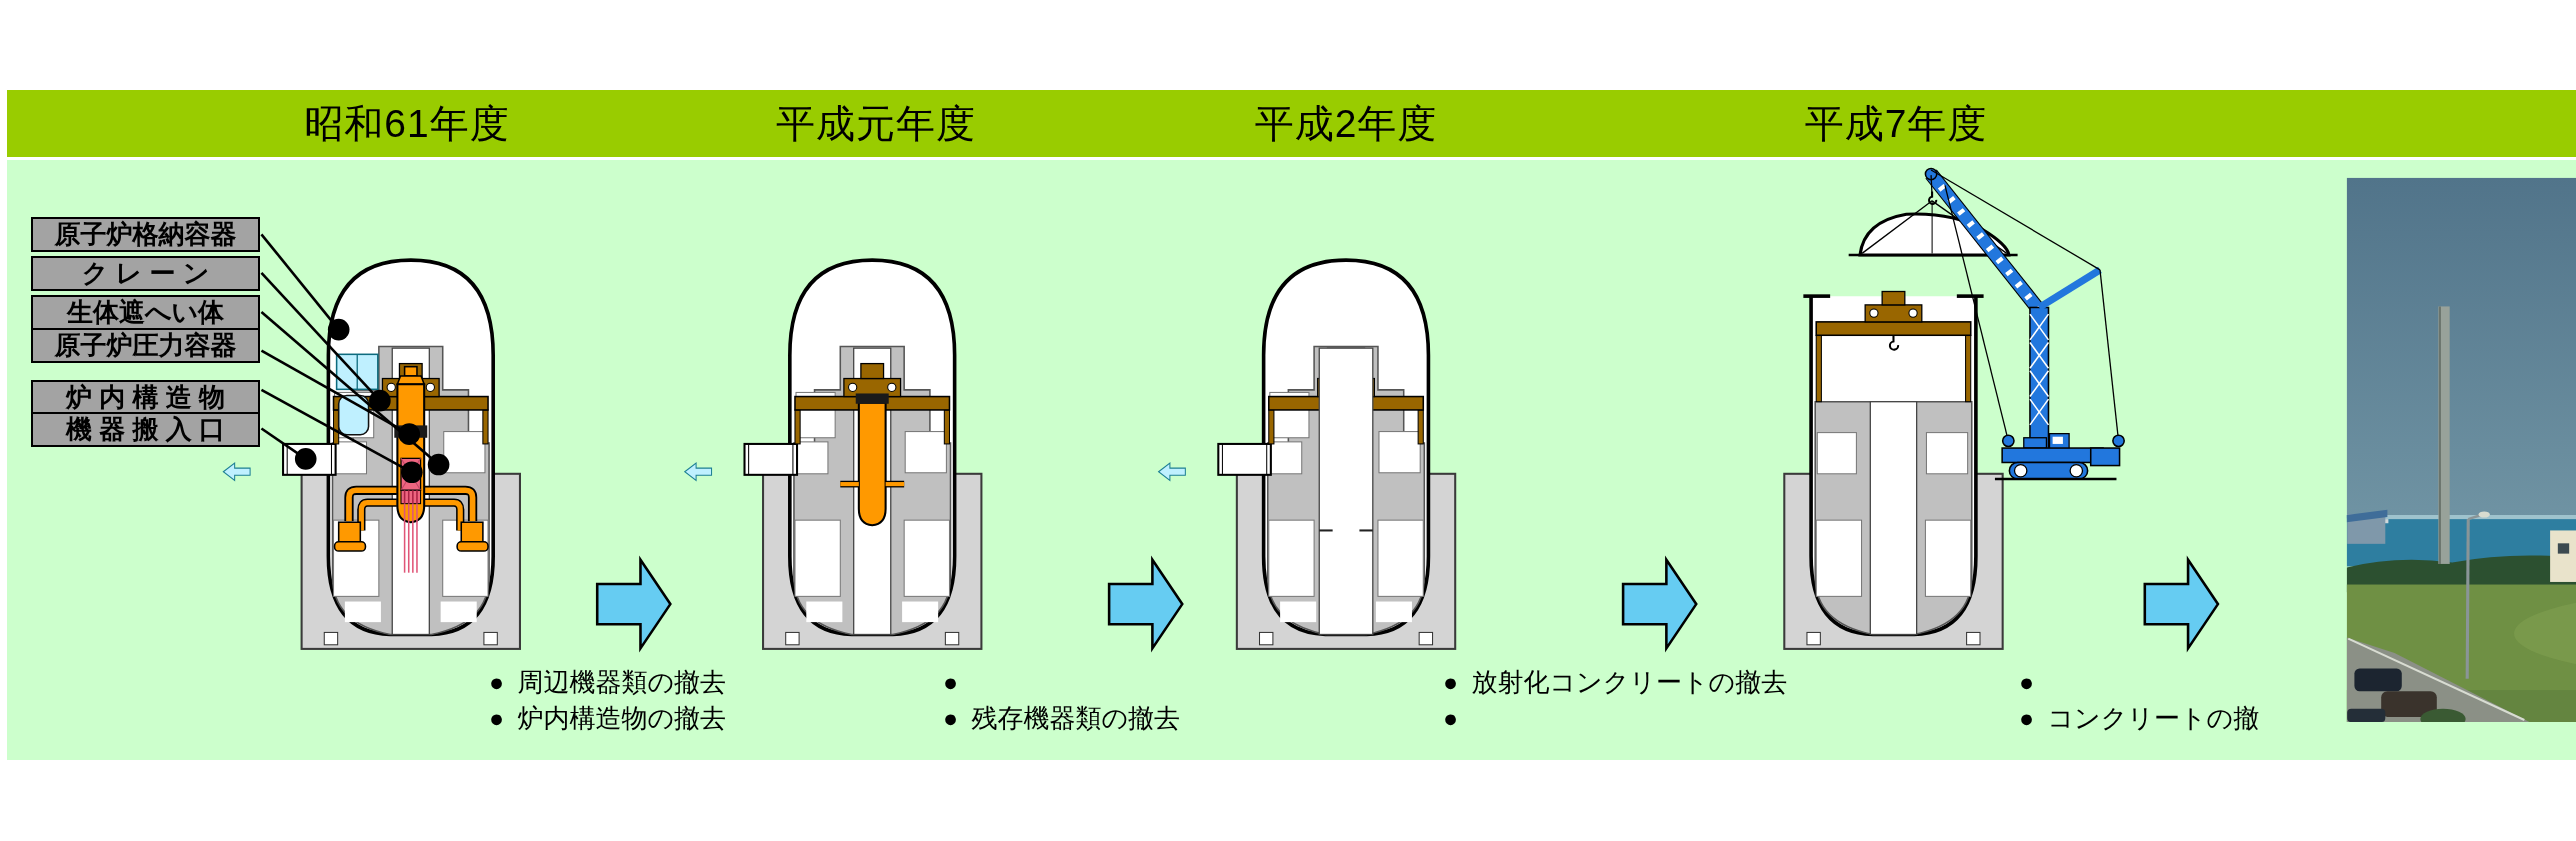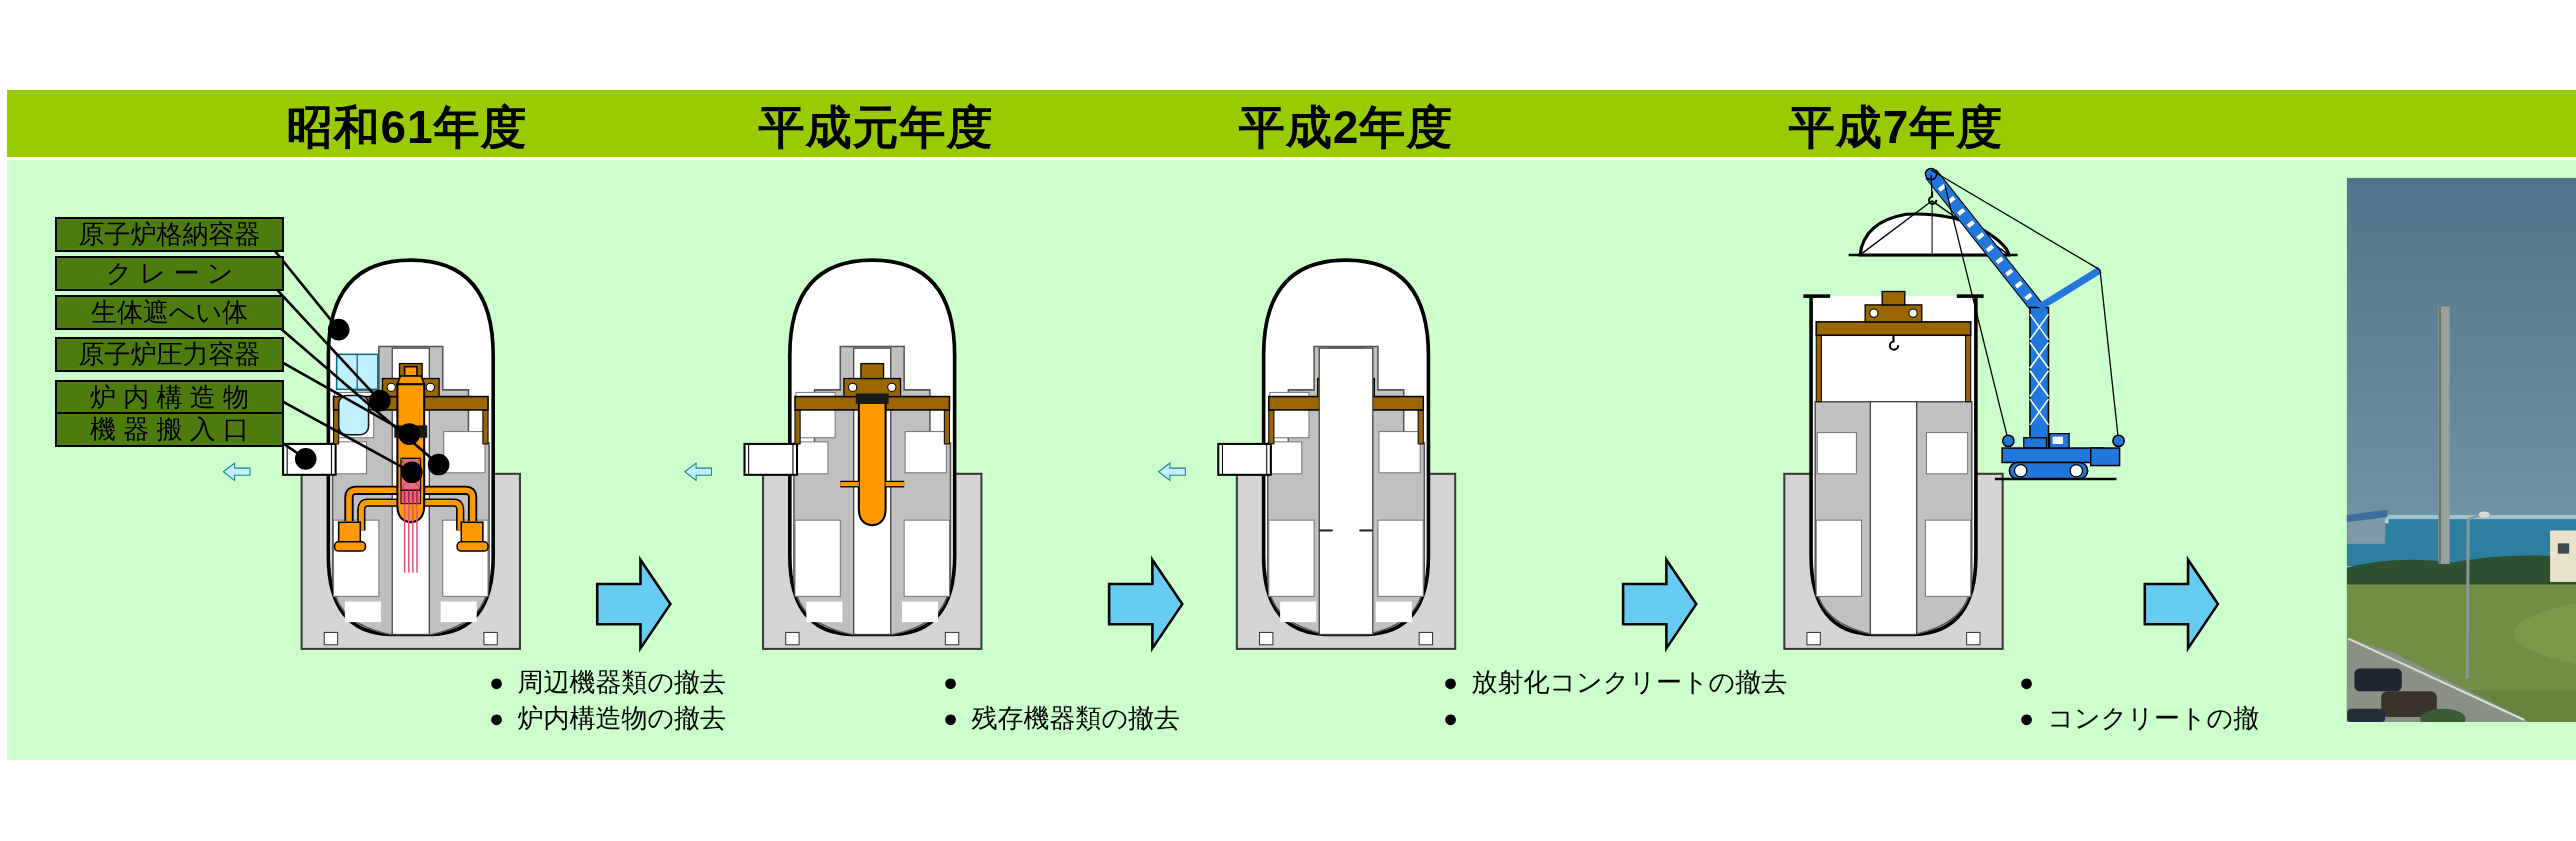--- a/index.html
+++ b/index.html
@@ -1,25 +1,25 @@
 <!DOCTYPE html>
 <html style="font-size:8.2px"><head>
 <meta charset="utf-8">
 <style>
   html,body{margin:0;padding:0;background:#ffffff;}
   body{position:relative;width:3119px;height:841px;overflow:hidden;
        font-family:"Liberation Sans","DejaVu Sans",sans-serif;}
   .panel{position:absolute;left:6.7px;top:160px;width:3086px;height:600px;background:#ccffcc;}
   .band{position:absolute;left:6.7px;top:90px;width:3086px;height:67px;background:#99cc00;}
   .stage-title{position:absolute;top:97px;width:330px;text-align:center;
-       font-size:46px;font-weight:bold;color:#000;letter-spacing:1px;white-space:nowrap;}
+       font-size:39px;font-weight:normal;color:#000;letter-spacing:1px;white-space:nowrap;}
   .fig{position:absolute;left:0;top:0;width:3119px;height:841px;}
-  .ylabel{position:absolute;left:31px;width:225px;height:31px;background:#4d7c0f;
+  .ylabel{position:absolute;left:31px;width:225px;height:31px;background:#a3a3a3;
        border:2.1px solid #000;display:flex;align-items:center;justify-content:center;
-       font-size:26px;font-weight:normal;white-space:nowrap;margin-left:24px;}
+       font-size:26px;font-weight:bold;white-space:nowrap;}
   .notes{position:absolute;top:664px;}
   .brow{display:flex;align-items:center;height:36px;font-size:26px;color:#000;white-space:nowrap;}
   .brow .dot{font-size:25px;margin-right:13.4px;}
 </style>
 </head>
 <body>
 
 <div class="panel"></div>
 <div class="band"></div>
 
@@ -285,21 +285,21 @@
       <ellipse cx="4742" cy="1396" rx="44" ry="20" fill="#3a5a33"></ellipse>
       <line x1="5120" y1="1330" x2="5118" y2="1402" stroke="#d8dcd2" stroke-width="4"></line>
       <polygon points="5120,1330 5142,1342 5120,1354" fill="#e8e8e0"></polygon>
     </g>
   </g>
 </svg>
 
 <div class="ylabel" style="top:217px">原子炉格納容器</div>
 <div class="ylabel" style="top:256px">ク レ ー ン</div>
 <div class="ylabel" style="top:295px">生体遮へい体</div>
-<div class="ylabel" style="top:337px">原子炉圧力容器</div>
+<div class="ylabel" style="top:328px">原子炉圧力容器</div>
 <div class="ylabel" style="top:380px">炉 内 構 造 物</div>
 <div class="ylabel" style="top:412px">機 器 搬 入 口</div>
 
 <div class="notes" style="left:489px">
   <div class="brow">
       <span class="dot">●</span>
       <span>周辺機器類の撤去</span>
     </div>
   <div class="brow">
       <span class="dot">●</span>

